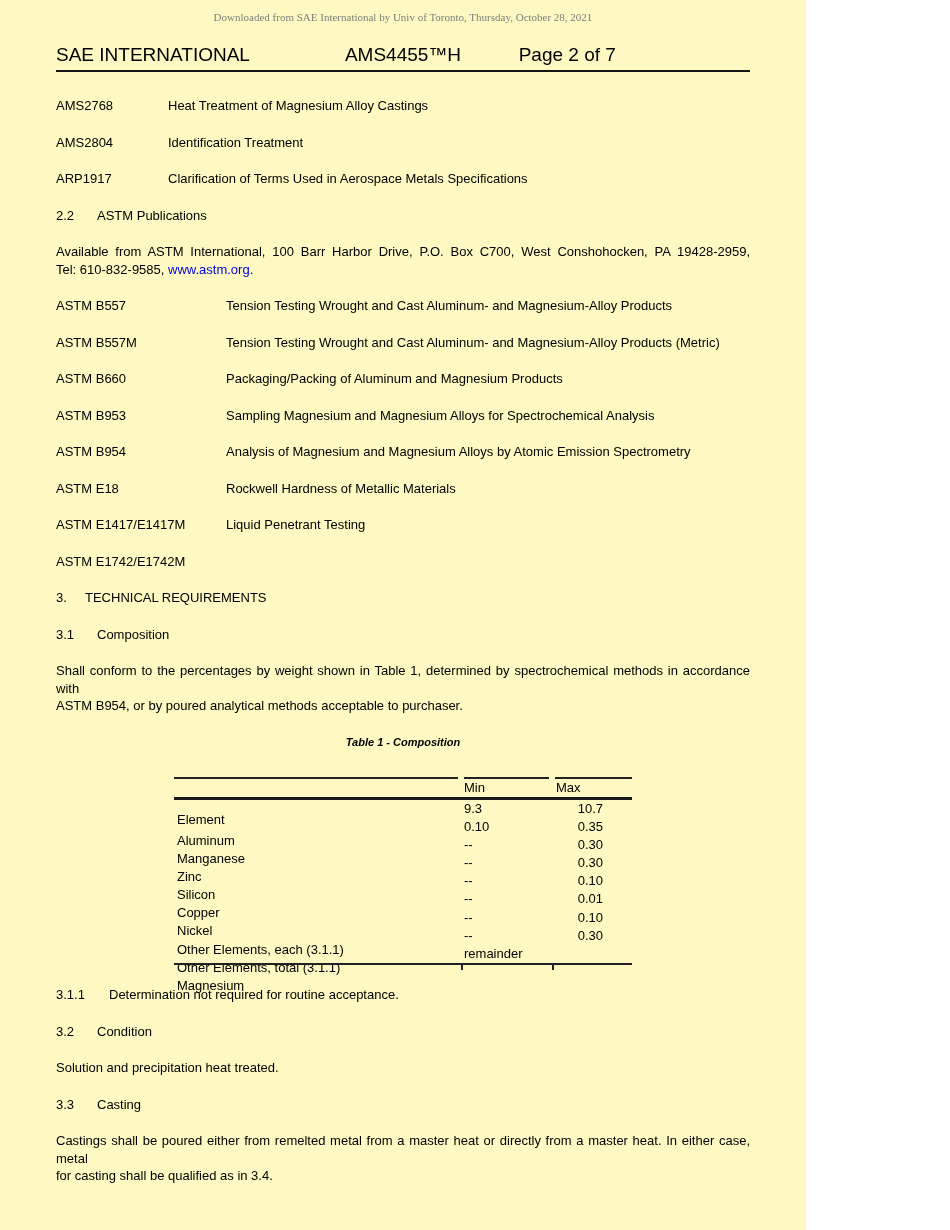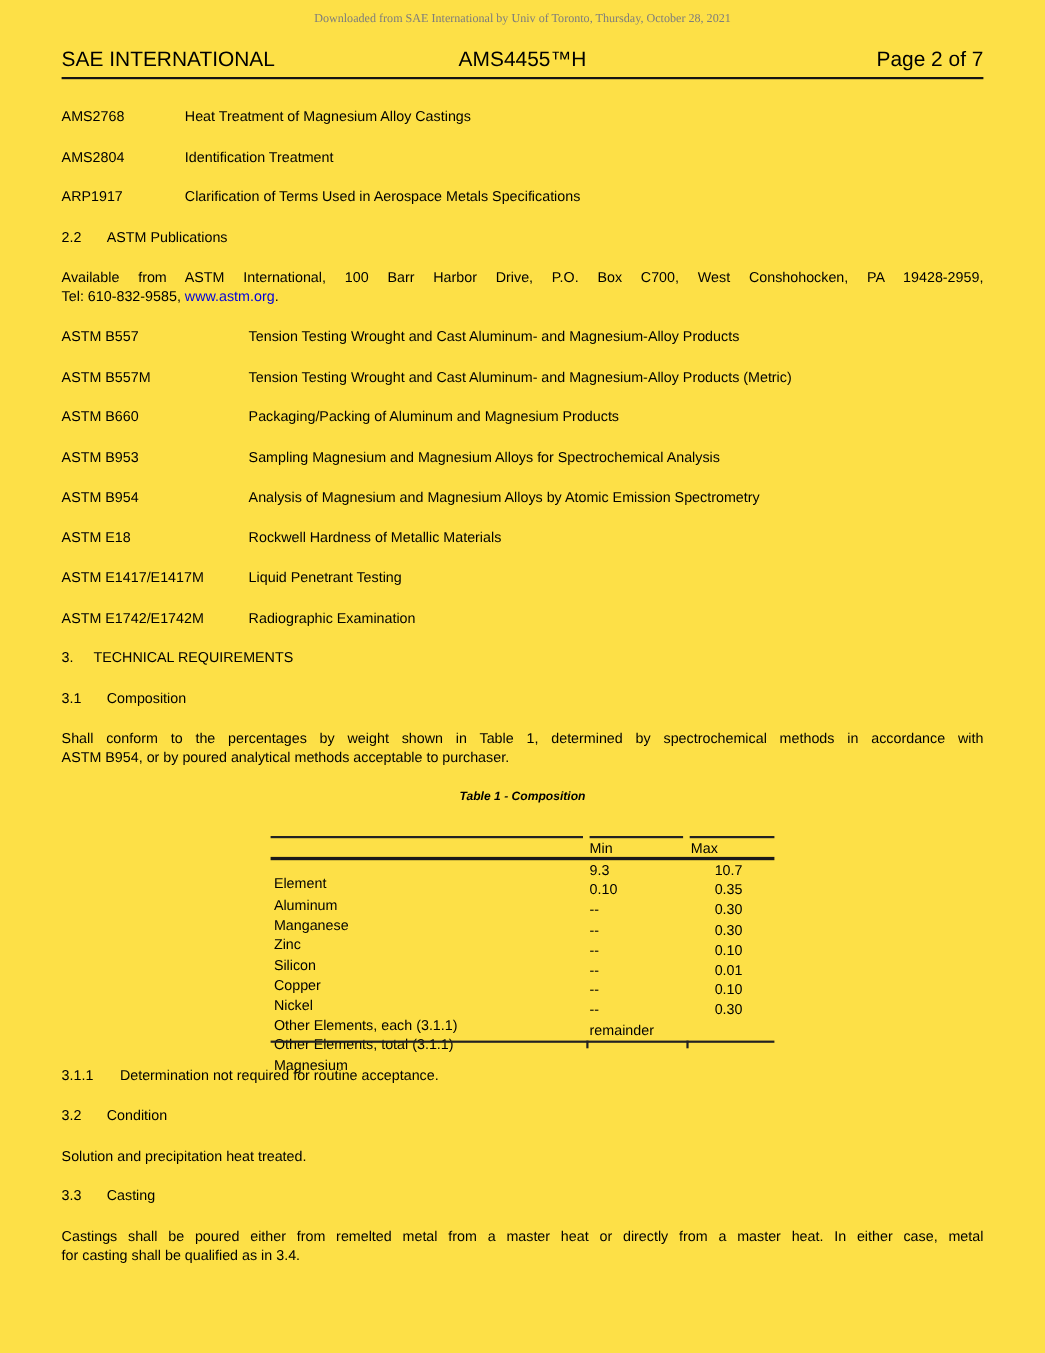--- a/index.html
+++ b/index.html
@@ -1,21 +1,21 @@
 <!DOCTYPE html>
 <html><head>
 <meta charset="utf-8">
 <style>
   * { margin: 0; padding: 0; box-sizing: border-box; }
   html, body { background: #ffffff; }
   .page {
     position: relative;
-    width: 950px;
+    width: 806px;
     height: 1230px;
-    background: #fde047;
+    background: #fef9c3;
     font-family: "Liberation Sans", sans-serif;
     color: #000000;
     overflow: hidden;
   }
   .watermark {
     position: absolute;
     top: 11px; left: 0; right: 0;
     text-align: center;
     font-family: "Liberation Serif", serif;
     font-size: 11px;
@@ -25,21 +25,21 @@
     position: absolute;
     top: 44px; left: 56px; right: 56px;
     display: flex;
     align-items: baseline;
     font-size: 19px;
     padding-bottom: 4px;
     border-bottom: 2.5px solid #141414;
   }
   .ph-left  { flex: 1; text-align: left; }
   .ph-center{ flex: 1; text-align: center; }
-  .ph-right { flex: 1; text-align: right; }
+  .ph-right { flex: 1; }
 
   .content {
     position: absolute;
     top: 97px; left: 56px; right: 56px;
     font-size: 13px;
     line-height: 17.5px;
   }
   .block { margin-bottom: 19px; }
 
   .refrow { display: flex; }
@@ -149,21 +149,20 @@
     <div class="block refrow">
       <span class="refcode-wide">ASTM E18</span>
       <span class="reftitle">Rockwell Hardness of Metallic Materials</span>
     </div>
     <div class="block refrow">
       <span class="refcode-wide">ASTM E1417/E1417M</span>
       <span class="reftitle">Liquid Penetrant Testing</span>
     </div>
     <div class="block refrow">
       <span class="refcode-wide">ASTM E1742/E1742M</span>
-      <span class="reftitle">Radiographic Examination</span>
     </div>
 
     <div class="block heading">
       <span class="hnum-sm">3.</span>
       <span>TECHNICAL REQUIREMENTS</span>
     </div>
 
     <div class="block heading">
       <span class="hnum">3.1</span>
       <span>Composition</span>

